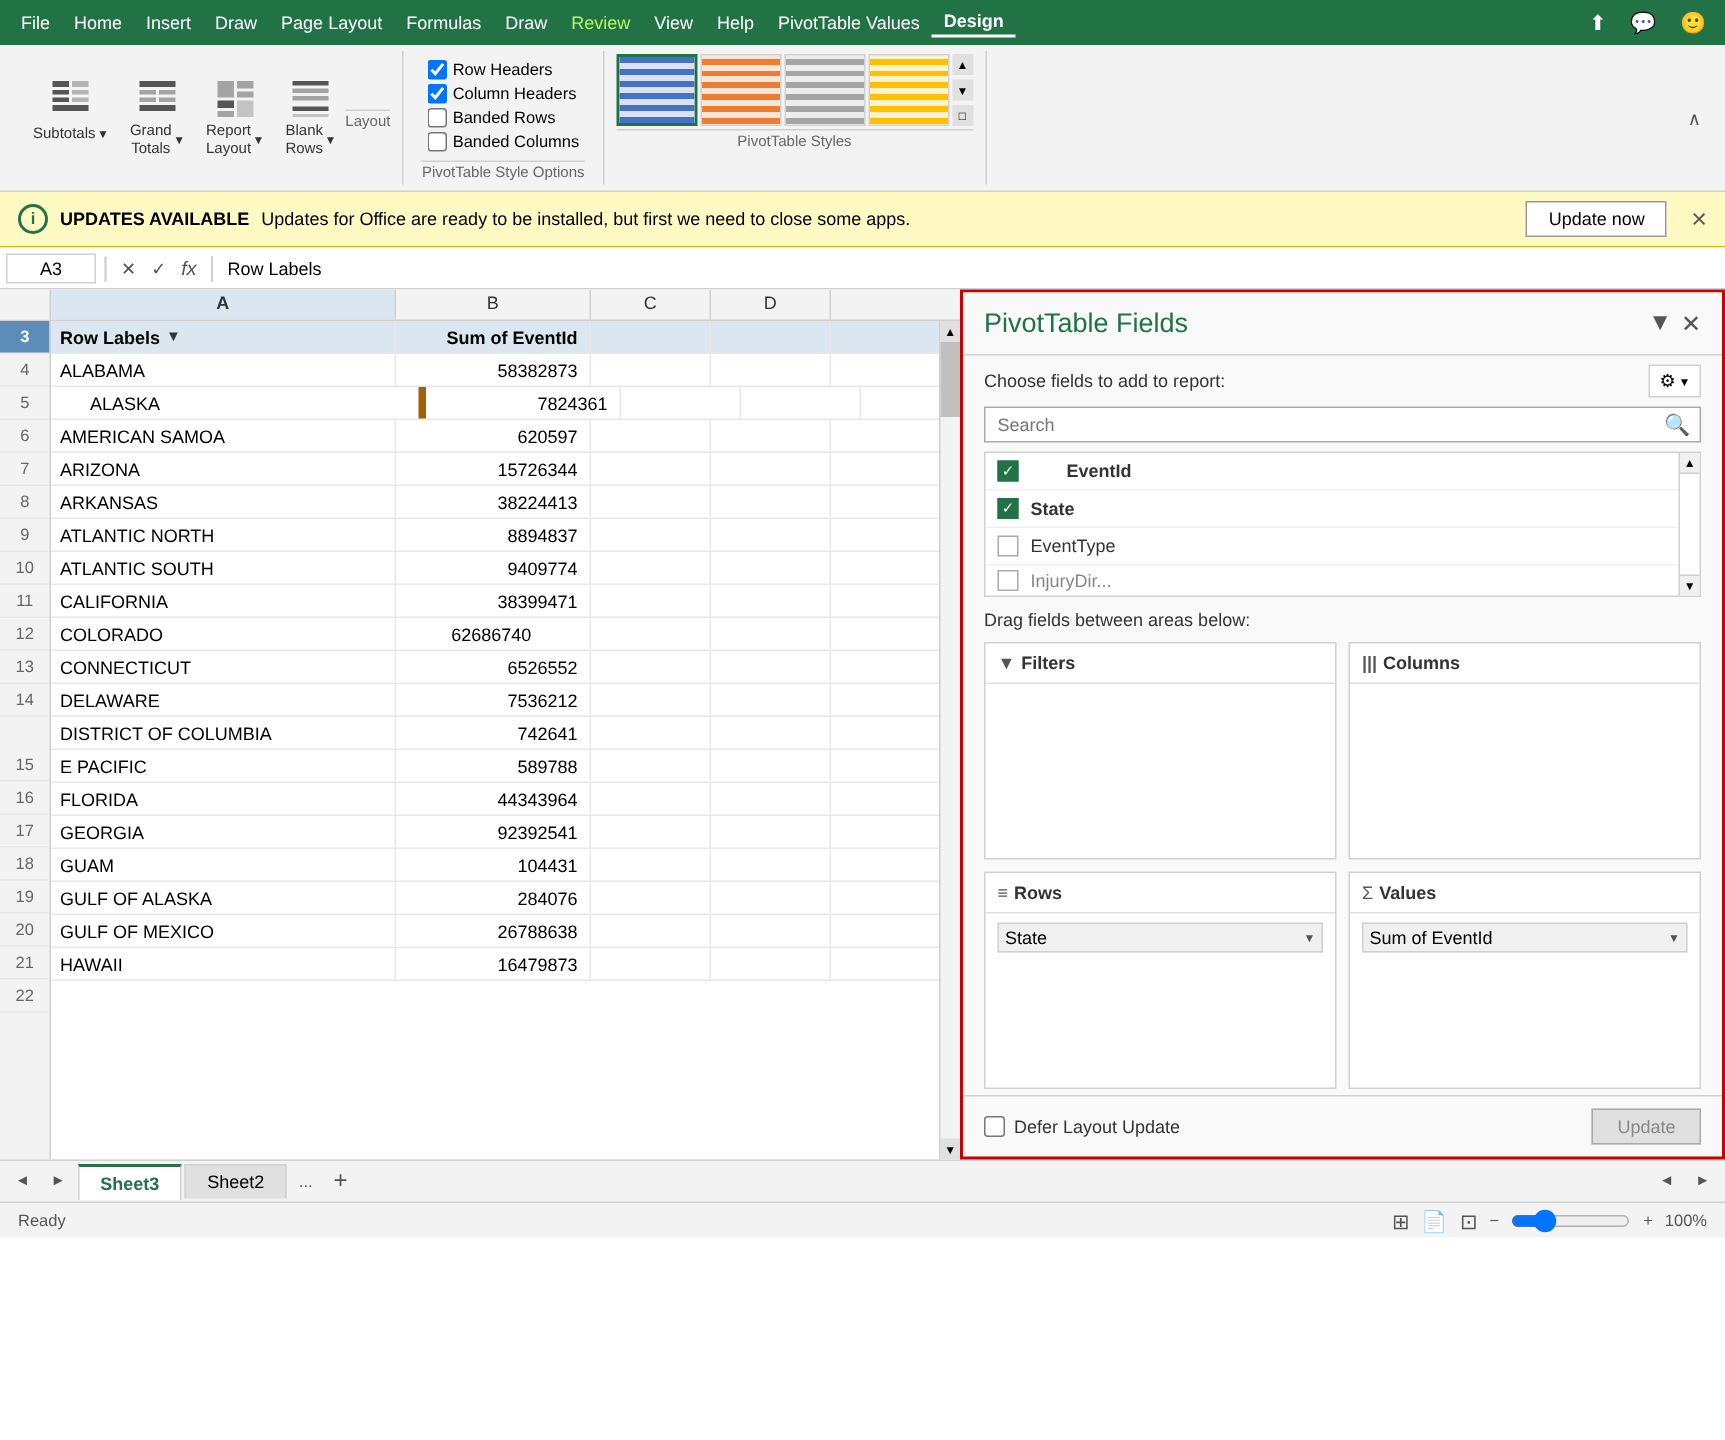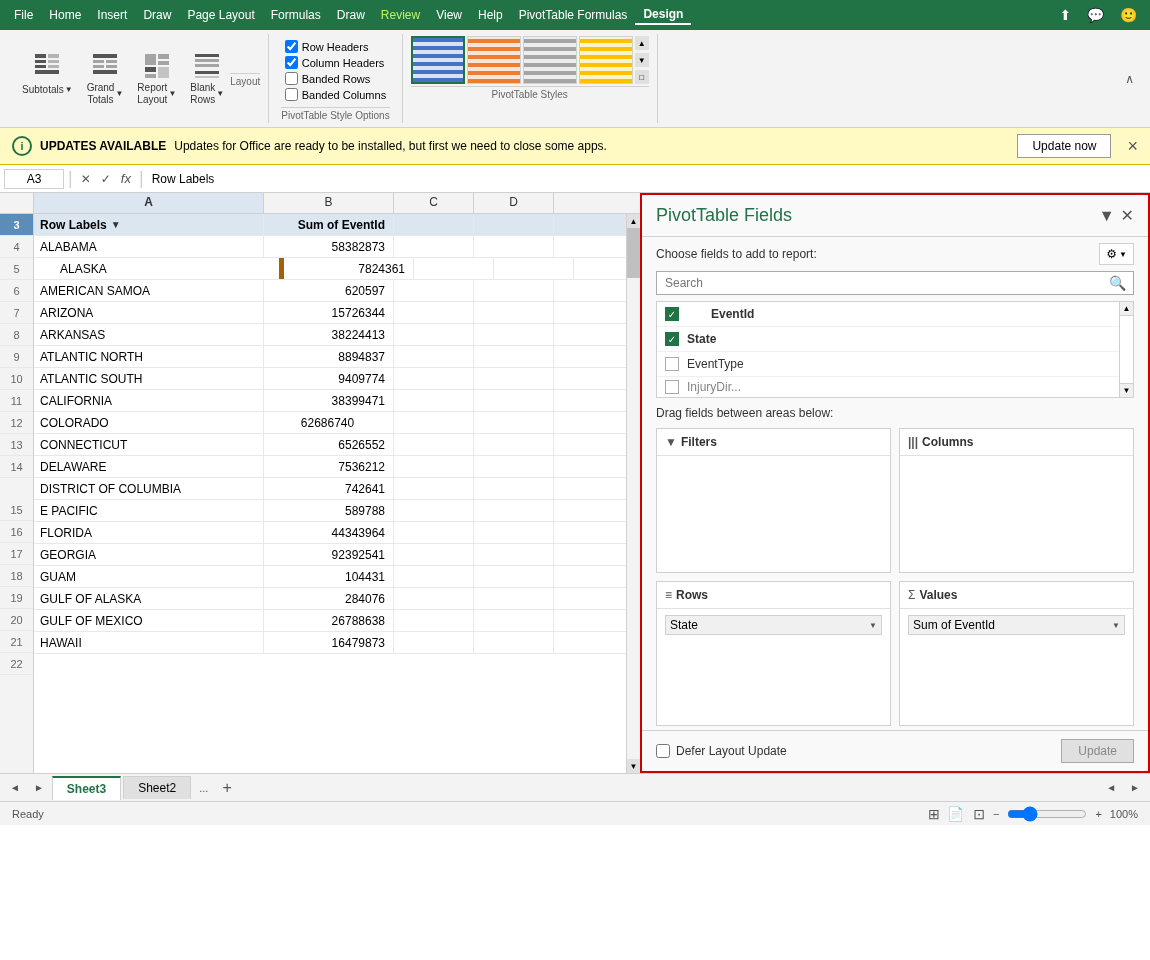--- a/index.html
+++ b/index.html
@@ -12,21 +12,21 @@
   <span style="color:#fff;font-size:12px;padding:2px 8px;cursor:pointer;">File</span>
   <span style="color:#fff;font-size:12px;padding:2px 8px;cursor:pointer;">Home</span>
   <span style="color:#fff;font-size:12px;padding:2px 8px;cursor:pointer;">Insert</span>
   <span style="color:#fff;font-size:12px;padding:2px 8px;cursor:pointer;">Draw</span>
   <span style="color:#fff;font-size:12px;padding:2px 8px;cursor:pointer;">Page Layout</span>
   <span style="color:#fff;font-size:12px;padding:2px 8px;cursor:pointer;">Formulas</span>
   <span style="color:#fff;font-size:12px;padding:2px 8px;cursor:pointer;">Draw</span>
   <span style="color:#bef264;font-size:12px;padding:2px 8px;cursor:pointer;">Review</span>
   <span style="color:#fff;font-size:12px;padding:2px 8px;cursor:pointer;">View</span>
   <span style="color:#fff;font-size:12px;padding:2px 8px;cursor:pointer;">Help</span>
-  <span style="color:#fff;font-size:12px;padding:2px 8px;cursor:pointer;">PivotTable Formulas</span>
+  <span style="color:#fff;font-size:12px;padding:2px 8px;cursor:pointer;">PivotTable Values</span>
   <span style="color:#fff;font-size:12px;padding:2px 8px;cursor:pointer;font-weight:700;border-bottom:2px solid #fff;">Design</span>
   <div style="margin-left:auto;display:flex;gap:4px;">
     <span style="color:#fff;font-size:14px;padding:2px 6px;cursor:pointer;">⬆</span>
     <span style="color:#fff;font-size:14px;padding:2px 6px;cursor:pointer;">💬</span>
     <span style="color:#fff;font-size:14px;padding:2px 6px;cursor:pointer;">🙂</span>
   </div>
 </div>
 
 <div style="background:#f3f3f3; border-bottom:1px solid #d0d0d0;">
   <div style="display:flex; align-items:stretch; padding:4px 8px; gap:0;">

